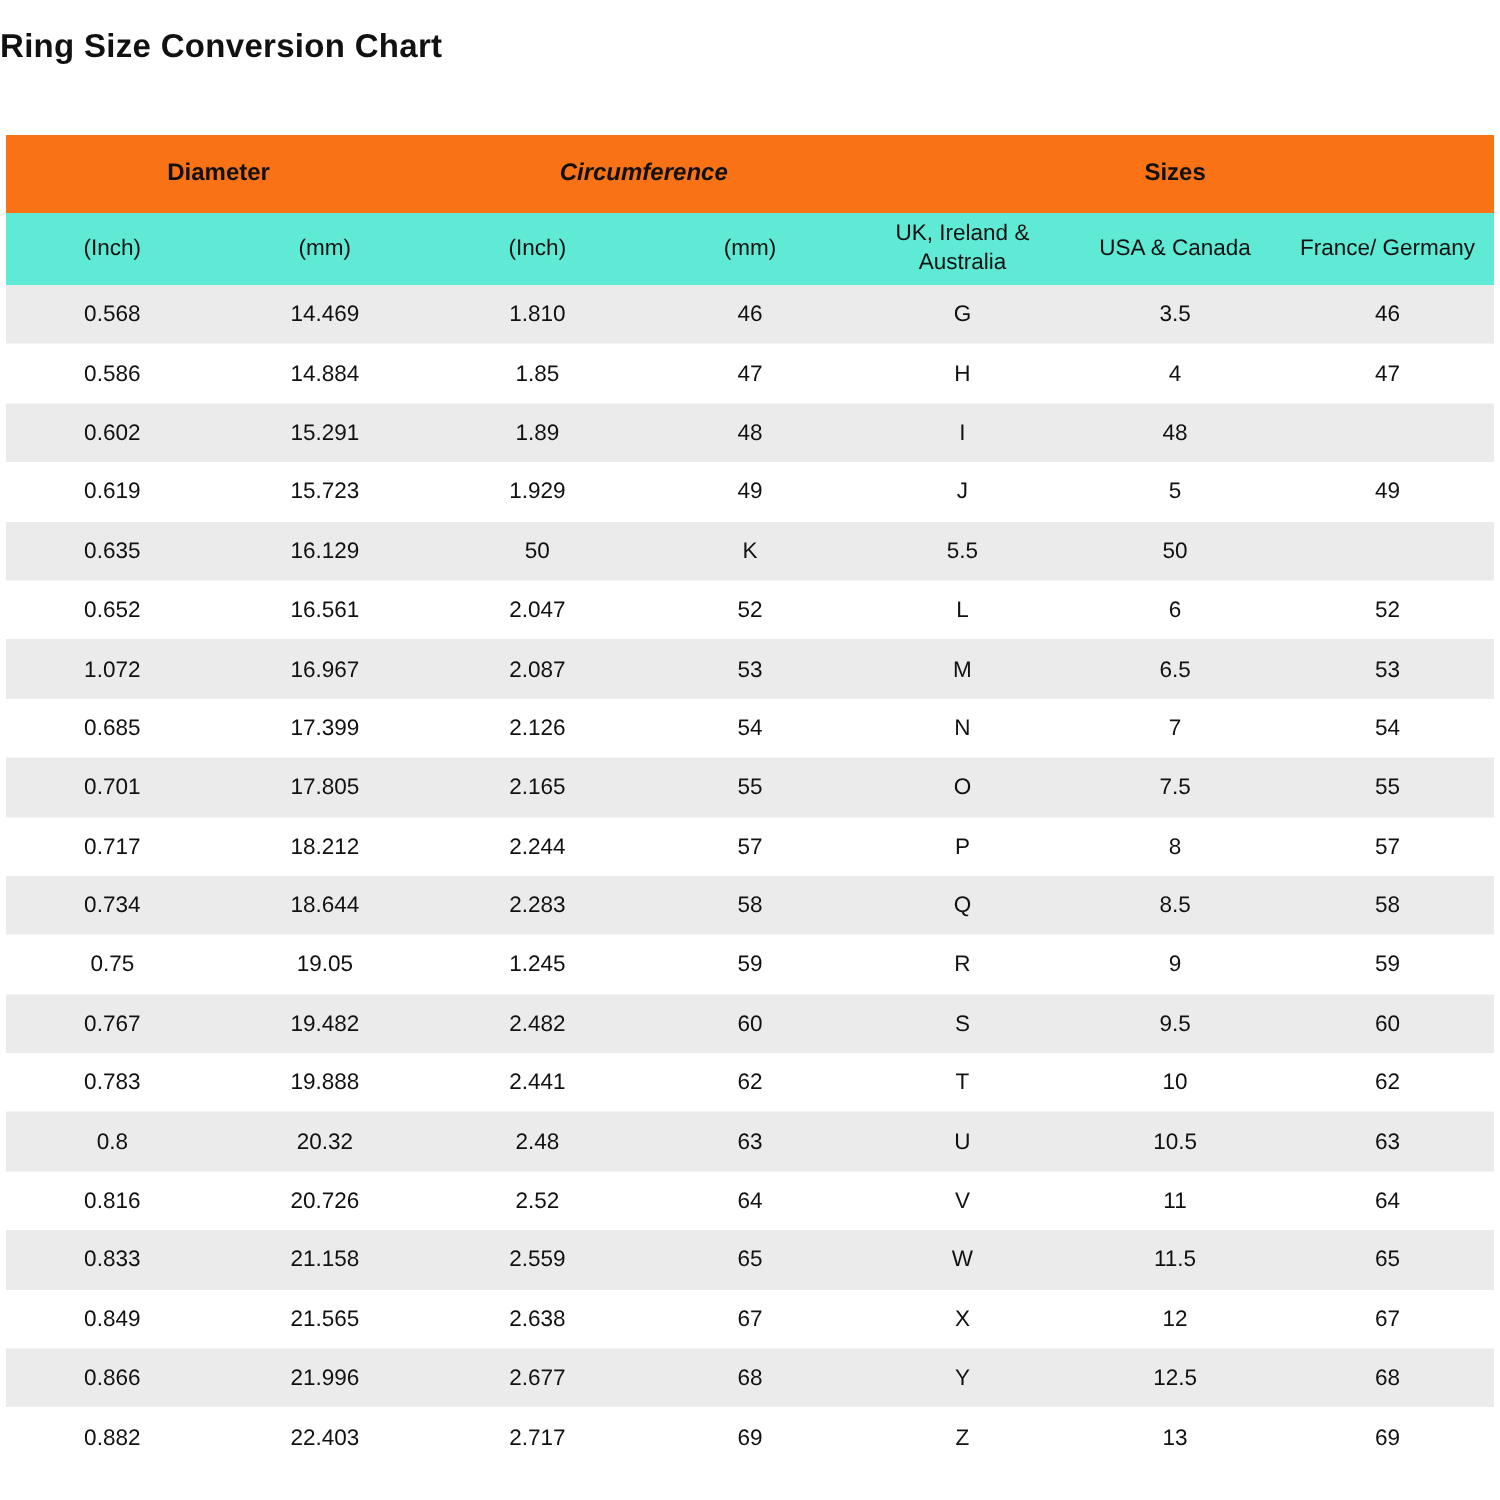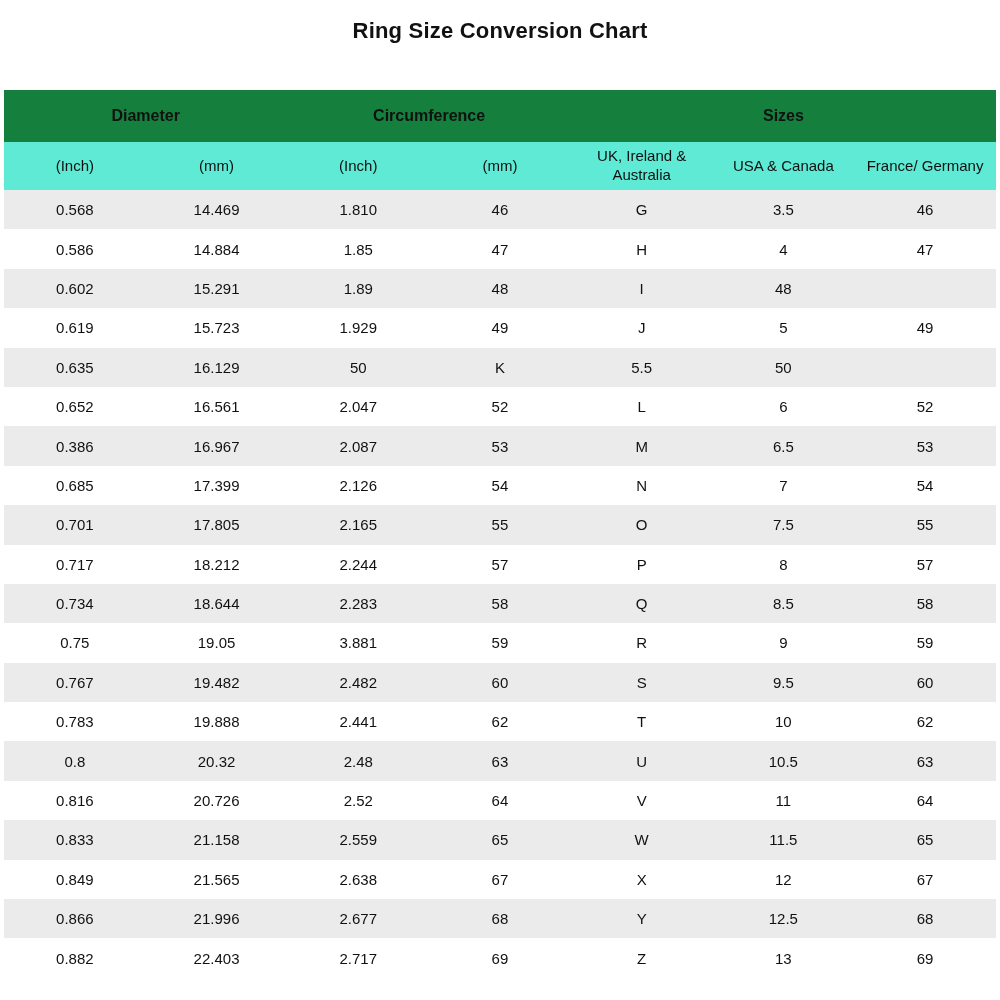--- a/index.html
+++ b/index.html
@@ -15,35 +15,35 @@
     position: relative;
     width: 1000px;
     height: 1000px;
     overflow: hidden;
   }
   .title {
     position: absolute;
     top: 18px;
     left: 0;
     width: 1000px;
-    text-align: center;
+    text-align: left;
     font-size: 22px;
     font-weight: bold;
     letter-spacing: 0.2px;
   }
   .table {
     position: absolute;
     left: 4px;
     top: 90px;
     width: 992px;
   }
   .group-row {
     display: flex;
     height: 52px;
-    background: #15803d;
+    background: #f97316;
   }
   .group-cell {
     display: flex;
     align-items: center;
     justify-content: center;
     font-weight: bold;
     font-size: 16px;
   }
   .subheader-row {
     display: flex;
@@ -81,21 +81,21 @@
 <body>
 
 <div class="page">
 
   <div class="title">Ring Size Conversion Chart</div>
 
   <div class="table">
 
     <div class="group-row">
         <div class="group-cell" style="width: 28.5714%;">Diameter</div>
-        <div class="group-cell" style="width: 28.5714%;">Circumference</div>
+        <div class="group-cell" style="width: 28.5714%; font-style: italic;">Circumference</div>
         <div class="group-cell" style="width: 42.8571%;">Sizes</div>
       </div>
 
     <div class="subheader-row">
         <div class="col-cell">(Inch)</div>
         <div class="col-cell">(mm)</div>
         <div class="col-cell">(Inch)</div>
         <div class="col-cell">(mm)</div>
         <div class="col-cell">UK, Ireland &amp; Australia</div>
         <div class="col-cell">USA &amp; Canada</div>
@@ -149,21 +149,21 @@
         <div class="data-row">
           <div class="data-cell">0.652</div>
           <div class="data-cell">16.561</div>
           <div class="data-cell">2.047</div>
           <div class="data-cell">52</div>
           <div class="data-cell">L</div>
           <div class="data-cell">6</div>
           <div class="data-cell">52</div>
         </div>
         <div class="data-row odd">
-          <div class="data-cell">0.386</div>
+          <div class="data-cell">1.072</div>
           <div class="data-cell">16.967</div>
           <div class="data-cell">2.087</div>
           <div class="data-cell">53</div>
           <div class="data-cell">M</div>
           <div class="data-cell">6.5</div>
           <div class="data-cell">53</div>
         </div>
         <div class="data-row">
           <div class="data-cell">0.685</div>
           <div class="data-cell">17.399</div>
@@ -196,21 +196,21 @@
           <div class="data-cell">18.644</div>
           <div class="data-cell">2.283</div>
           <div class="data-cell">58</div>
           <div class="data-cell">Q</div>
           <div class="data-cell">8.5</div>
           <div class="data-cell">58</div>
         </div>
         <div class="data-row">
           <div class="data-cell">0.75</div>
           <div class="data-cell">19.05</div>
-          <div class="data-cell">3.881</div>
+          <div class="data-cell">1.245</div>
           <div class="data-cell">59</div>
           <div class="data-cell">R</div>
           <div class="data-cell">9</div>
           <div class="data-cell">59</div>
         </div>
         <div class="data-row odd">
           <div class="data-cell">0.767</div>
           <div class="data-cell">19.482</div>
           <div class="data-cell">2.482</div>
           <div class="data-cell">60</div>

